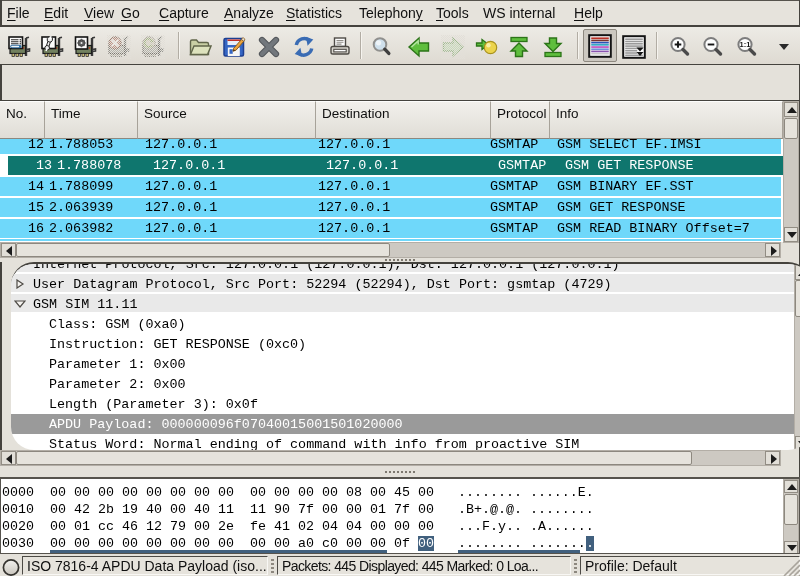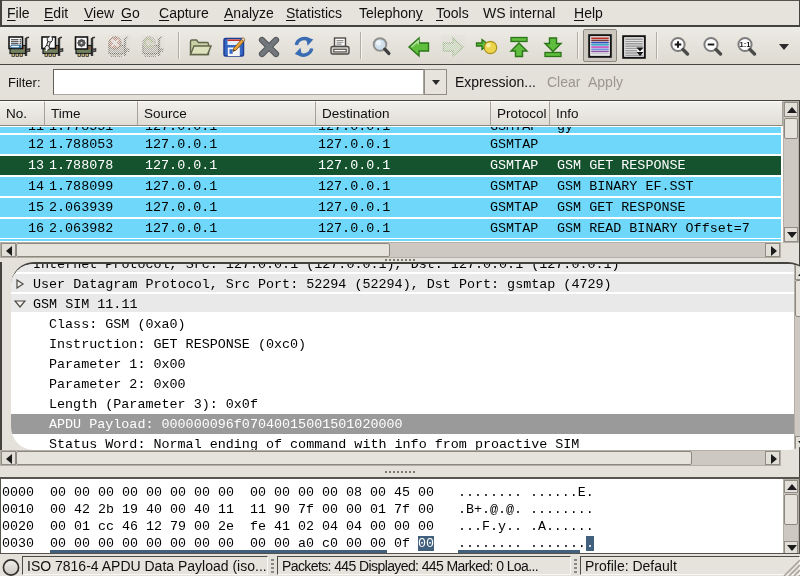--- a/index.html
+++ b/index.html
@@ -33,26 +33,26 @@
 .sb-track-v{position:absolute;width:16px;background:#cdc9c2;border:1px solid #b3aea6;box-sizing:border-box;}
 .sb-track-h{position:absolute;height:16px;background:#cdc9c2;border:1px solid #b3aea6;box-sizing:border-box;}
 .sb-btn{position:absolute;background:#e2dfd8;border:1px solid #928d84;box-sizing:border-box;}
 .sb-thumb{position:absolute;background:#e6e3dc;border:1px solid #8d887f;box-sizing:border-box;border-radius:2px;}
 .tri-up{width:0;height:0;border-left:5px solid transparent;border-right:5px solid transparent;border-bottom:6px solid #1c1c1c;position:absolute;}
 .tri-dn{width:0;height:0;border-left:5px solid transparent;border-right:5px solid transparent;border-top:6px solid #1c1c1c;position:absolute;}
 .tri-lf{width:0;height:0;border-top:5px solid transparent;border-bottom:5px solid transparent;border-right:6px solid #1c1c1c;position:absolute;}
 .tri-rt{width:0;height:0;border-top:5px solid transparent;border-bottom:5px solid transparent;border-left:6px solid #1c1c1c;position:absolute;}
 
 #listpane{position:absolute;left:0;top:101px;width:800px;height:142px;overflow:hidden;}
-.hcell{position:absolute;top:0;height:25px;background:linear-gradient(#f2f0ec,#e0ddd6);
+.hcell{position:absolute;top:0;height:38px;background:linear-gradient(#f2f0ec,#e0ddd6);
  border-right:1px solid #a7a299;border-bottom:1px solid #8d887f;border-top:1px solid #fdfdfc;box-sizing:border-box;}
 .hcell span{position:absolute;top:4px;left:6px;font-size:13.5px;color:#101010;}
 .prow{position:absolute;left:0;width:781px;height:19px;background:#6fd8fa;}
 .prow .c{position:absolute;top:2px;}
-.psel{background:#14532d;color:#fff;}
+.psel{background:#0f766e;color:#fff;margin-left:8px;}
 
 .dots{position:absolute;width:30px;height:2px;
  background:repeating-linear-gradient(90deg,#7d786f 0 2px,transparent 2px 4px);}
 
 #detpane{position:absolute;left:11px;top:262px;width:800px;height:188px;background:#fff;
  border-top:2px solid #44423d;box-sizing:border-box;overflow:hidden;border-radius:23px;}
 .drow{position:absolute;left:0;width:783px;height:20px;color:#000;}
 .drow .t{position:absolute;top:3px;}
 
 #hexpane{position:absolute;left:0;top:477px;width:800px;height:77px;background:#fff;
@@ -267,45 +267,35 @@
  <text x="10" y="12" text-anchor="middle" font-family="Liberation Sans" font-size="7.5" font-weight="bold" fill="#141414">1:1</text>
 </svg>
 <div class="tsep" style="left:178px"></div>
 <div class="tsep" style="left:360px"></div>
 <div class="tsep" style="left:577px"></div>
 <div class="tsep" style="left:656px"></div>
 <div class="darr" style="left:779px;top:17px;border-left-width:5px;border-right-width:5px;border-top-width:6px;"></div>
 </div>
 <div id="tbline"></div>
 
-<div id="filterbar">
-<span class="flabel">Filter:</span>
-<div id="finput"></div>
-<div id="fdrop">
-        <div class="darr" style="left:7px;top:10px"></div>
-      </div>
-<span class="fbtn" style="left:455px;color:#101010">Expression...</span>
-<span class="fbtn" style="left:547px;color:#9c978e">Clear</span>
-<span class="fbtn" style="left:588px;color:#9c978e">Apply</span>
-</div>
 <div id="fbline"></div>
 
 <div id="listpane">
 
  <div class="abs" style="left:0;top:25px;width:783px;height:116px;background:#fff"></div>
 
  <div class="prow mono" style="top:15.5px;height:21px;clip-path:inset(10.5px 0 4.5px 0);">
    <span class="c" style="left:28px">11</span><span class="c" style="left:49px">1.778551</span>
    <span class="c" style="left:145px">127.0.0.1</span><span class="c" style="left:318px">127.0.0.1</span>
    <span class="c" style="left:490px">GSMTAP</span><span class="c" style="left:557px">gy</span>
  </div>
  <div class="prow mono" style="top:34px">
    <span class="c" style="left:28px">12</span><span class="c" style="left:49px">1.788053</span>
    <span class="c" style="left:145px">127.0.0.1</span><span class="c" style="left:318px">127.0.0.1</span>
-   <span class="c" style="left:490px">GSMTAP</span>
+   <span class="c" style="left:490px">GSMTAP</span><span class="c" style="left:557px">GSM SELECT EF.IMSI</span>
  </div>
  <div class="prow mono psel" style="top:55px">
    <span class="c" style="left:28px">13</span><span class="c" style="left:49px">1.788078</span>
    <span class="c" style="left:145px">127.0.0.1</span><span class="c" style="left:318px">127.0.0.1</span>
    <span class="c" style="left:490px">GSMTAP</span><span class="c" style="left:557px">GSM GET RESPONSE</span>
  </div>
  <div class="prow mono" style="top:76px">
    <span class="c" style="left:28px">14</span><span class="c" style="left:49px">1.788099</span>
    <span class="c" style="left:145px">127.0.0.1</span><span class="c" style="left:318px">127.0.0.1</span>
    <span class="c" style="left:490px">GSMTAP</span><span class="c" style="left:557px">GSM BINARY EF.SST</span>

